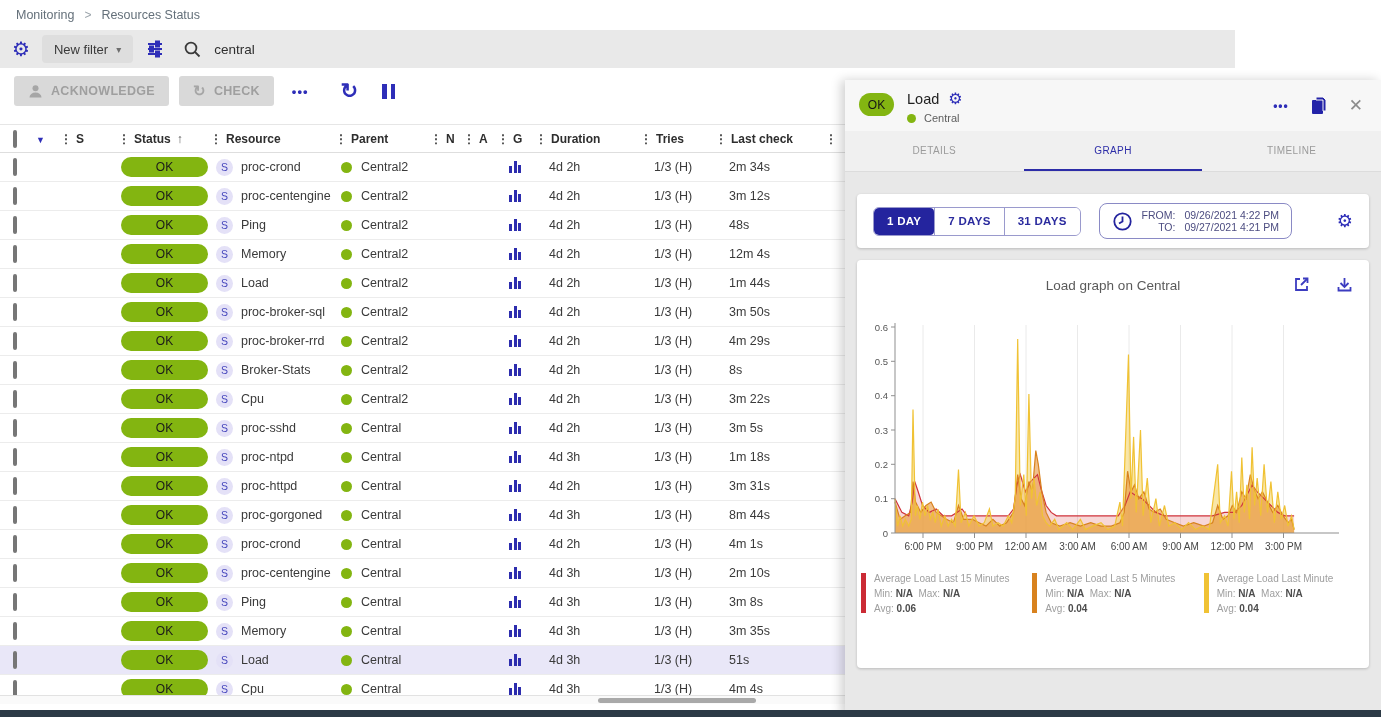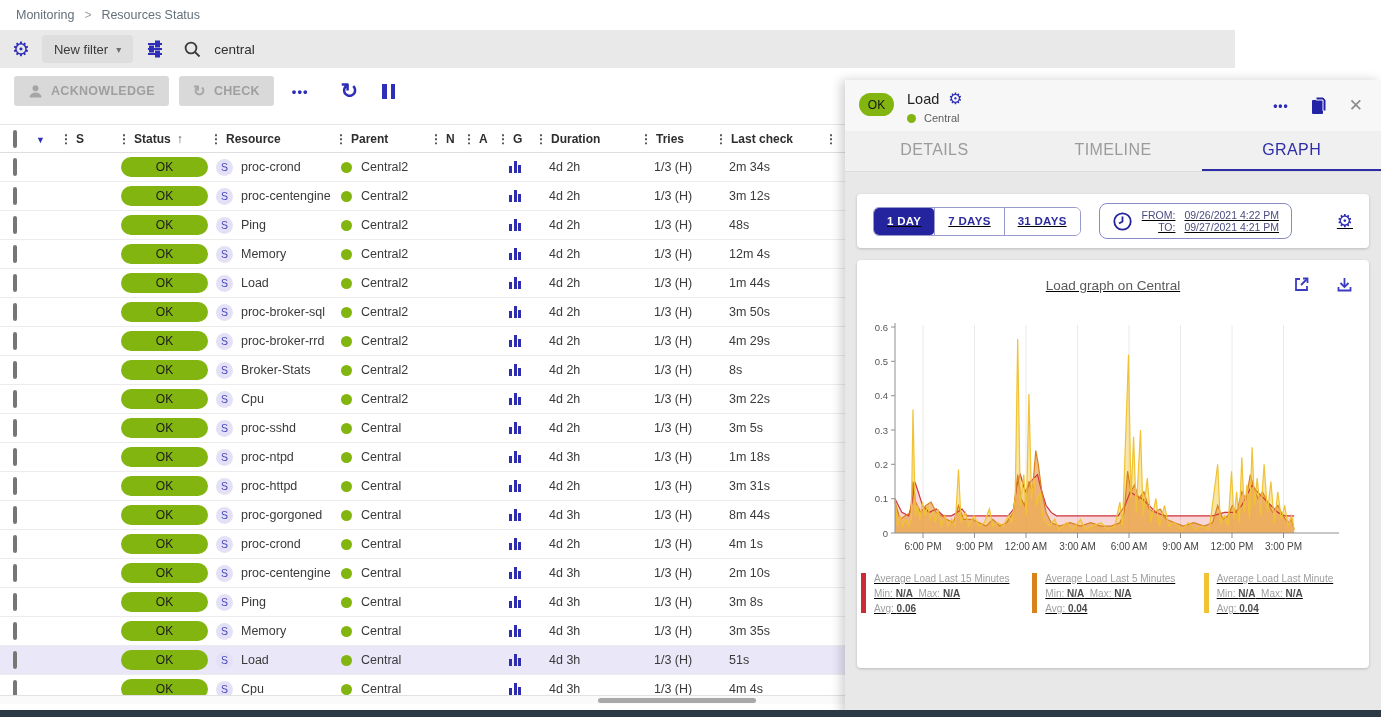--- a/index.html
+++ b/index.html
@@ -76,24 +76,24 @@
     font-size:12px; font-weight:500; display:flex; align-items:center; justify-content:center;
     margin-right:13px; margin-top:2px; }
   #panel-title-row { display:flex; align-items:center; gap:9px; font-size:14.5px; color:#1f1f1f; }
   #panel-host-row { display:flex; align-items:center; gap:8px; margin-top:5px; }
   #panel-host-row .hostdot { width:9px; height:9px; margin:0; }
   #panel-host-row span { font-size:11px; color:#5e5e5e; }
   #panel-actions { margin-left:auto; display:flex; align-items:center; gap:20px; padding-top:4px; }
   #panel-close { color:#8c8c8c; font-size:17px; background:none; border:none; cursor:pointer; }
   #tabs { display:flex; background:#f0f0f0; border-bottom:1px solid #dcdcdc; }
   .tab { flex:1; height:40px; display:flex; align-items:center; justify-content:center;
-    font-size:16px; letter-spacing:.4px; color:#9b9b9b; cursor:pointer; border-bottom:2.5px solid transparent; }
+    font-size:10px; letter-spacing:.4px; color:#9b9b9b; cursor:pointer; border-bottom:2.5px solid transparent; }
   .tab.active { color:#2d2da8; border-bottom-color:#2d2da8; }
 
-  #panel-content { flex:1; padding:22px 12px 0; overflow:hidden;text-decoration:underline; }
+  #panel-content { flex:1; padding:22px 12px 0; overflow:hidden; }
   .card { background:#fff; border-radius:4px; box-shadow:0 1px 3px rgba(0,0,0,.2); }
   #time-card { height:54px; display:flex; align-items:center; padding:0 16px; gap:18px; margin-bottom:12px; }
   #seg-group { display:flex; border:1px solid #9a9acd; border-radius:6px; overflow:hidden; }
   .seg { height:27px; padding:0 13px; background:#fff; color:#2b2b9e; border:none; font-size:11.5px;
     font-weight:bold; letter-spacing:.3px; cursor:pointer; font-family:"Liberation Sans",sans-serif;
     border-left:1px solid #9a9acd; }
   .seg:first-child { border-left:none; }
   .seg.sel { background:#24249e; color:#fff; border-radius:4px; }
   #fromto-box { display:flex; align-items:center; gap:9px; border:1.4px solid #8a8ac5; border-radius:8px;
     height:36px; padding:0 12px; cursor:pointer; }
@@ -793,22 +793,22 @@
         <span class="blue-ic" style="font-size:12px;letter-spacing:1px;cursor:pointer">•••</span>
         <svg width="20" height="21" viewBox="0 0 20 21" style="cursor:pointer">
           <rect x="3" y="5" width="11" height="14" rx="1" fill="#2323a8"></rect>
           <path d="M7 2 h7 l3 3 v11 h-3 V5 H7 Z" fill="#2323a8" stroke="#f7f7f7" stroke-width="1"></path>
         </svg>
         <button id="panel-close">✕</button>
       </div>
     </div>
     <div id="tabs">
         <div class="tab">DETAILS</div>
+        <div class="tab active">GRAPH</div>
         <div class="tab">TIMELINE</div>
-        <div class="tab active">GRAPH</div>
       </div>
     <div id="panel-content">
       <div id="time-card" class="card">
         <div id="seg-group">
             <button class="seg sel">1 DAY</button>
             <button class="seg">7 DAYS</button>
             <button class="seg">31 DAYS</button>
           </div>
         <div id="fromto-box">
           <svg width="21" height="21" viewBox="0 0 21 21">

